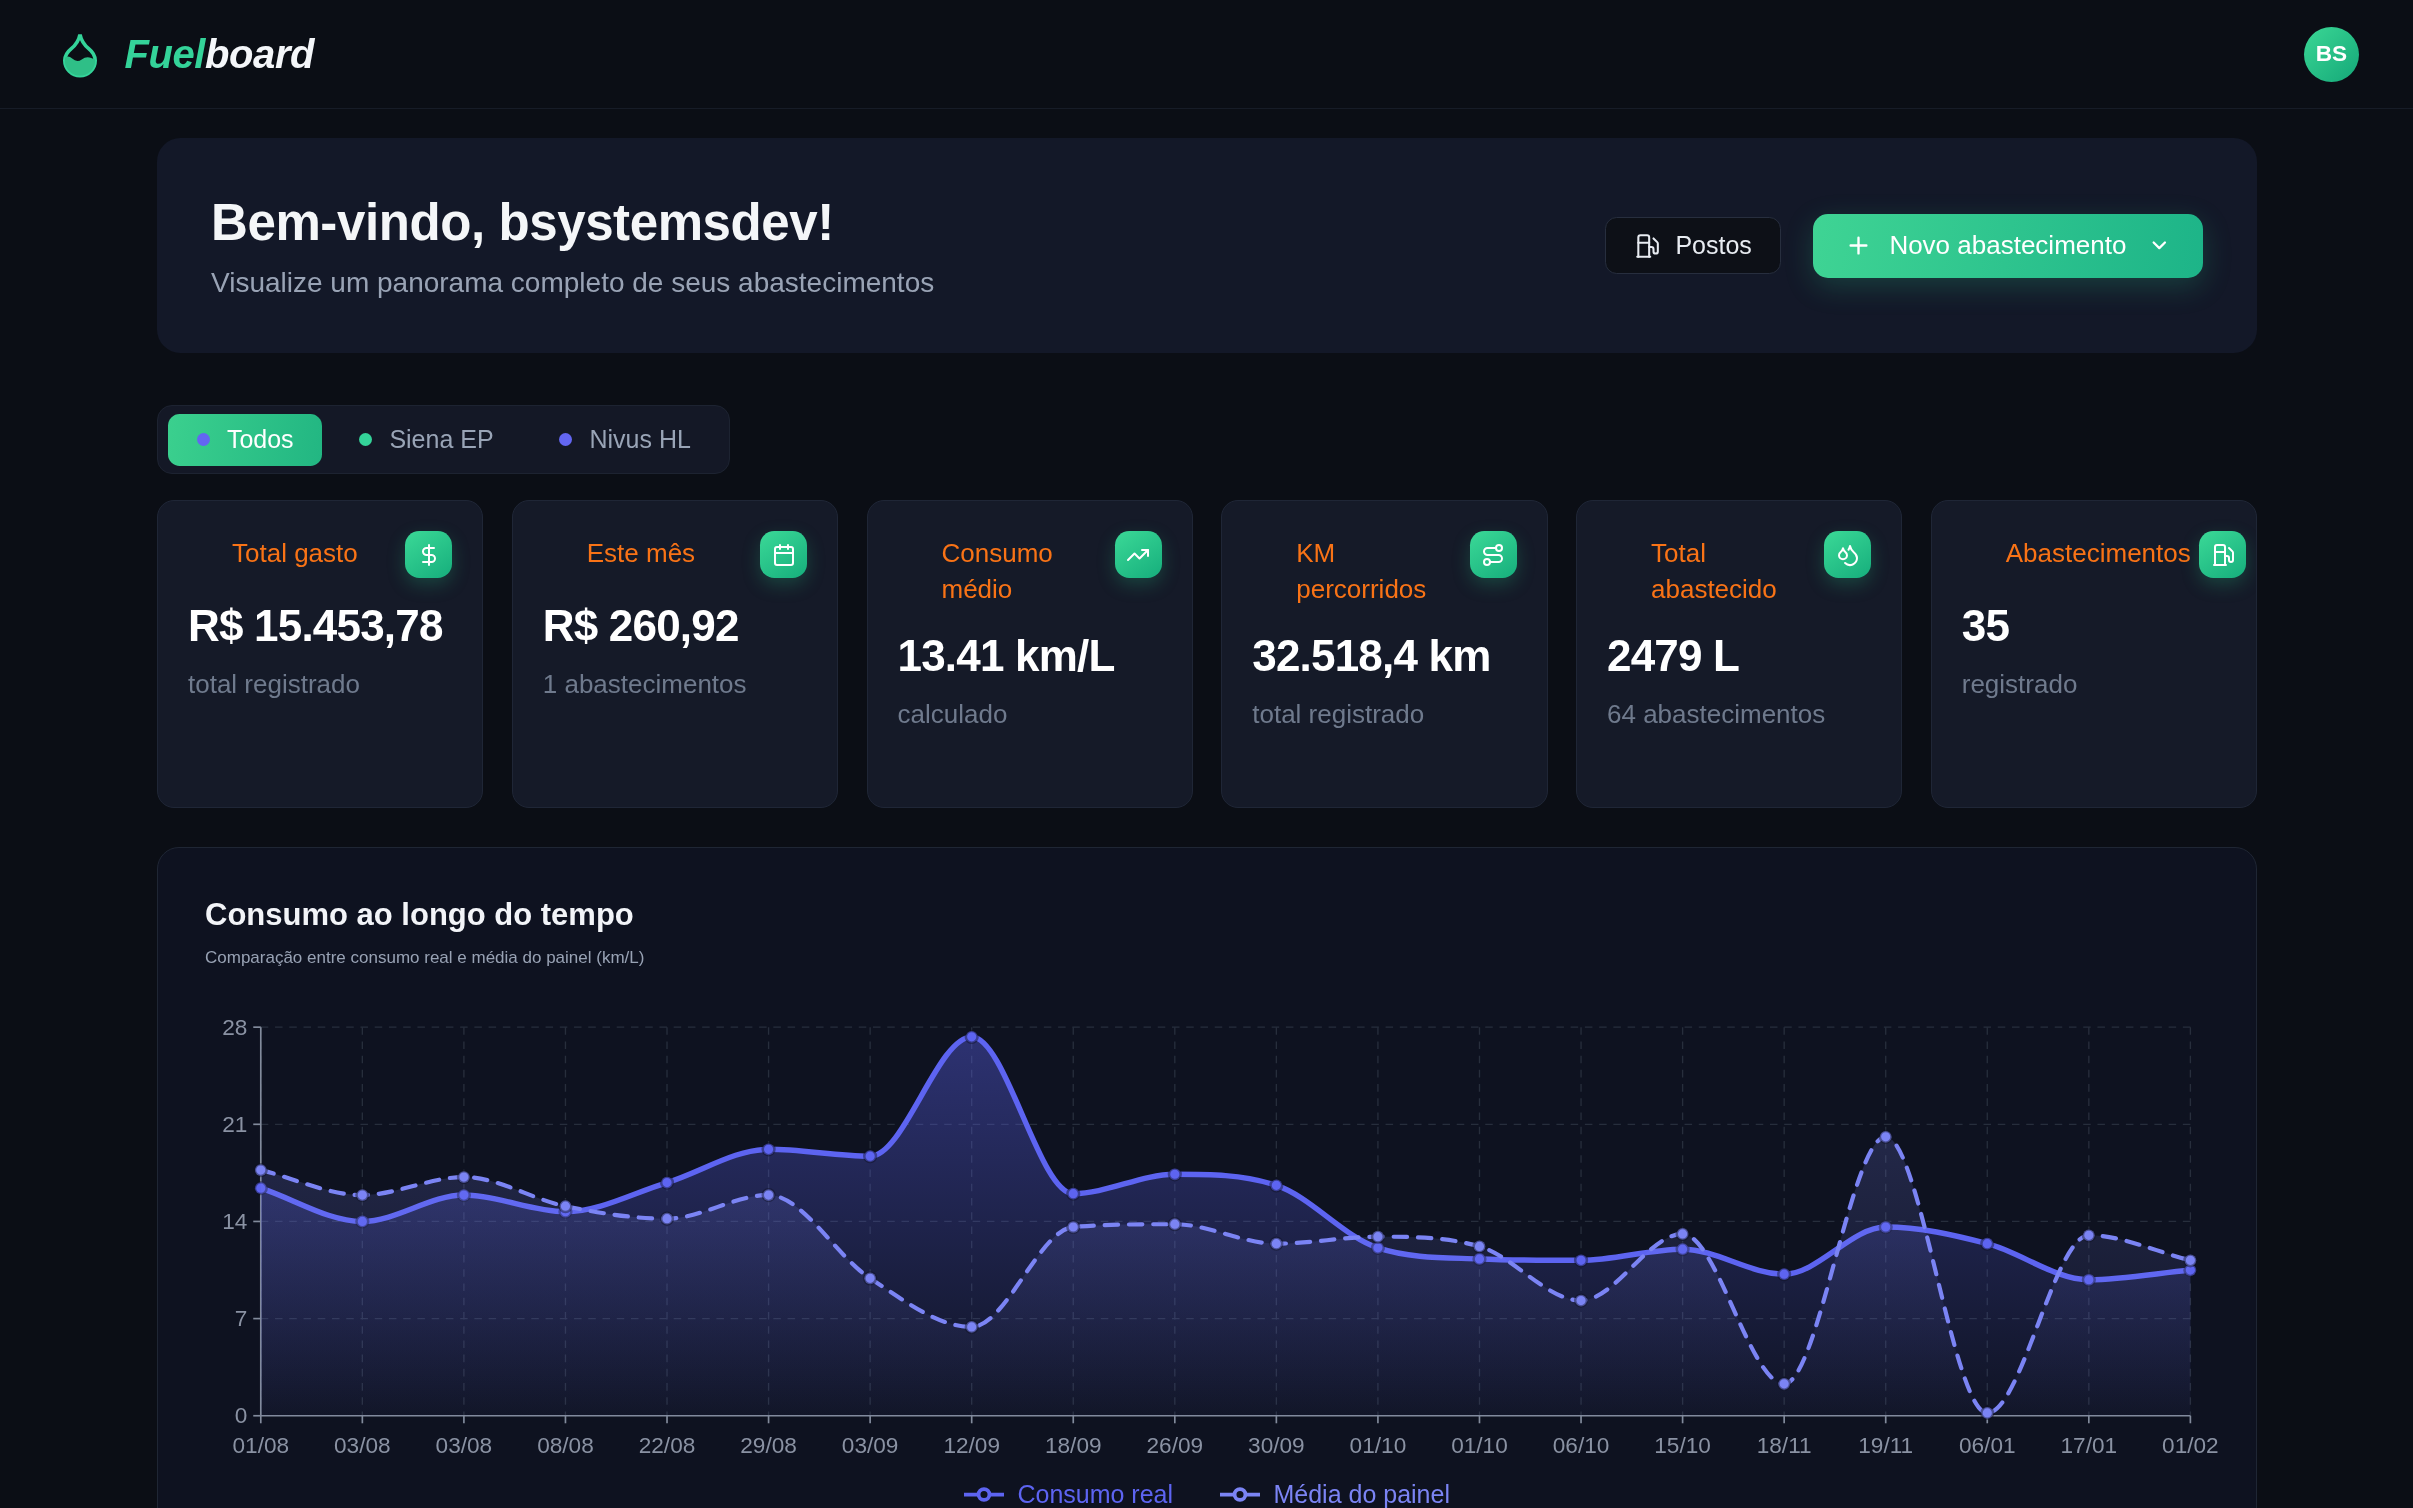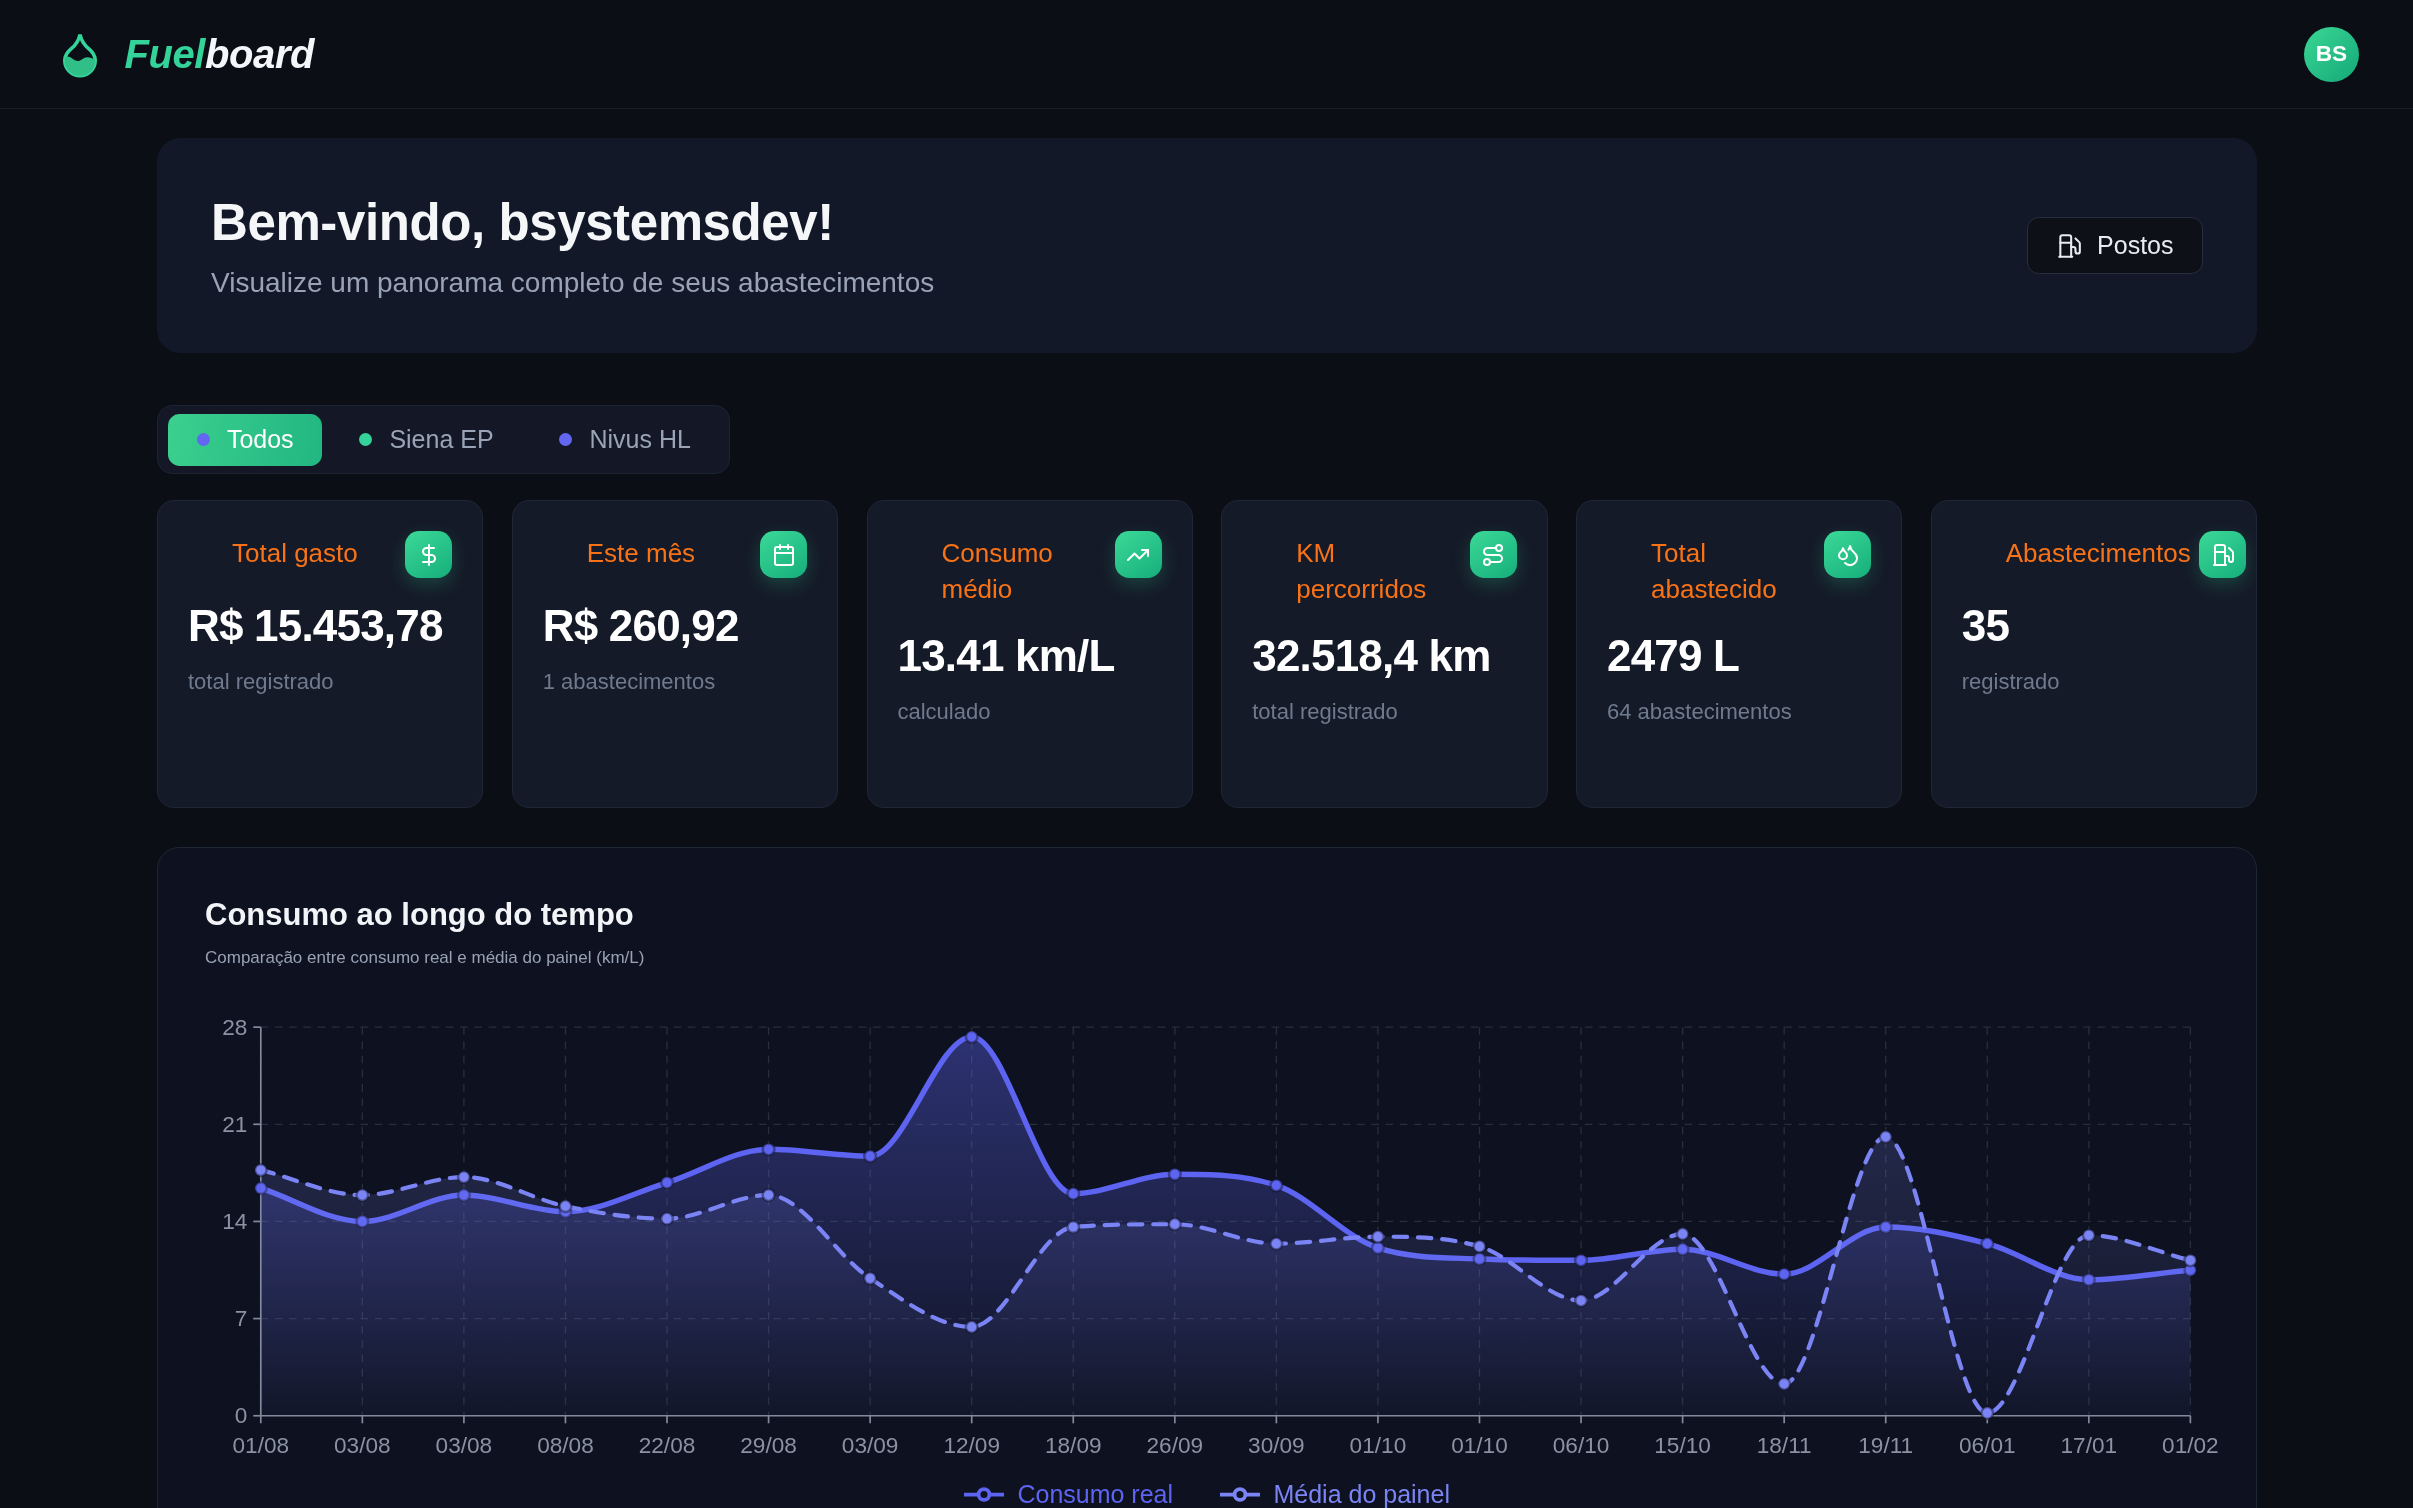--- a/index.html
+++ b/index.html
@@ -71,21 +71,21 @@
   }
   .card-head { display:flex; justify-content:space-between; align-items:flex-start; gap:8.4px; }
   .card-label { font-size:26px; line-height:1.38; color:#f97316; font-weight:400; padding-top:5px;margin-left:44px; }
   .icon-tile {
     width:47px; height:47px; flex-shrink:0; border-radius:14.2px;
     background:linear-gradient(145deg,#3bd997,#16ae7c);
     display:flex; align-items:center; justify-content:center;
     box-shadow:0 6.7px 18.4px rgba(40,190,130,.25);
   }
   .card-value { font-size:44px; font-weight:700; color:#ffffff; margin-top:22px; letter-spacing:-0.8px; white-space:pre-line; overflow:hidden; line-height:1.18; }
-  .card-sub { font-size:22px; color:#6f7a8d; margin-top:17px; }
+  .card-sub { font-size:26px; color:#6f7a8d; margin-top:17px; }
   
   .chart-card {
     margin-top:39px; height:714px; background:#0e1220; border:1.7px solid #1f2634;
     border-radius:22px; padding:49px 47px 0 47px; overflow:hidden;
   }
   .chart-title { font-size:31px; font-weight:700; color:#f2f4f8; }
   .chart-sub { font-size:17px; color:#98a2b4; margin-top:15px; font-weight:400; }
   .chart-wrap { margin-top:28.5px; }
   .legend { display:flex; justify-content:center; align-items:center; gap:47px; margin-top:11.7px; }
   .legend-item { display:flex; align-items:center; gap:13.4px; font-size:25px; }
@@ -125,20 +125,33 @@
       <button class="btn-postos">
         <span style="display:flex;">
           <svg width="26" height="26" viewBox="0 0 24 24" fill="none" stroke="#e8ecf2" stroke-width="1.9" stroke-linecap="round" stroke-linejoin="round">
             <path d="M3 22h12"></path>
               <path d="M4 9h10"></path>
               <path d="M14 22V4a2 2 0 0 0-2-2H6a2 2 0 0 0-2 2v18"></path>
             <path d="M14 13h2a2 2 0 0 1 2 2v2a2 2 0 0 0 4 0V9.83a2 2 0 0 0-.59-1.42L18 5"></path>
           </svg>
         </span>
         <span>Postos</span>
+      </button>
+      <button class="btn-new">
+        <span style="display:flex;">
+          <svg width="27" height="27" viewBox="0 0 24 24" fill="none" stroke="#ffffff" stroke-width="2.1" stroke-linecap="round">
+              <path d="M5 12h14M12 5v14"></path>
+            </svg>
+        </span>
+        <span>Novo abastecimento</span>
+        <span class="chev">
+          <svg width="22.6" height="22.6" viewBox="0 0 24 24" fill="none" stroke="#ffffff" stroke-width="2.4" stroke-linecap="round" stroke-linejoin="round">
+              <path d="m6 9 6 6 6-6"></path>
+            </svg>
+        </span>
       </button>
     </div>
   </div>
 
   
   <div class="filterbar">
     <div class="filter-item active">
       <span class="filter-dot" style="background: rgb(99, 102, 241);"></span>
       <span>Todos</span>
     </div>

